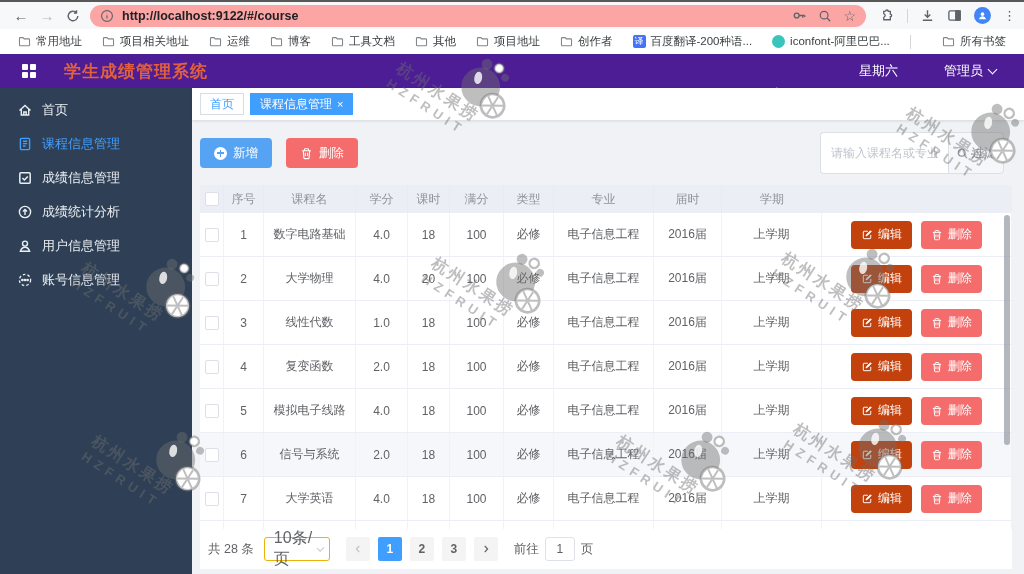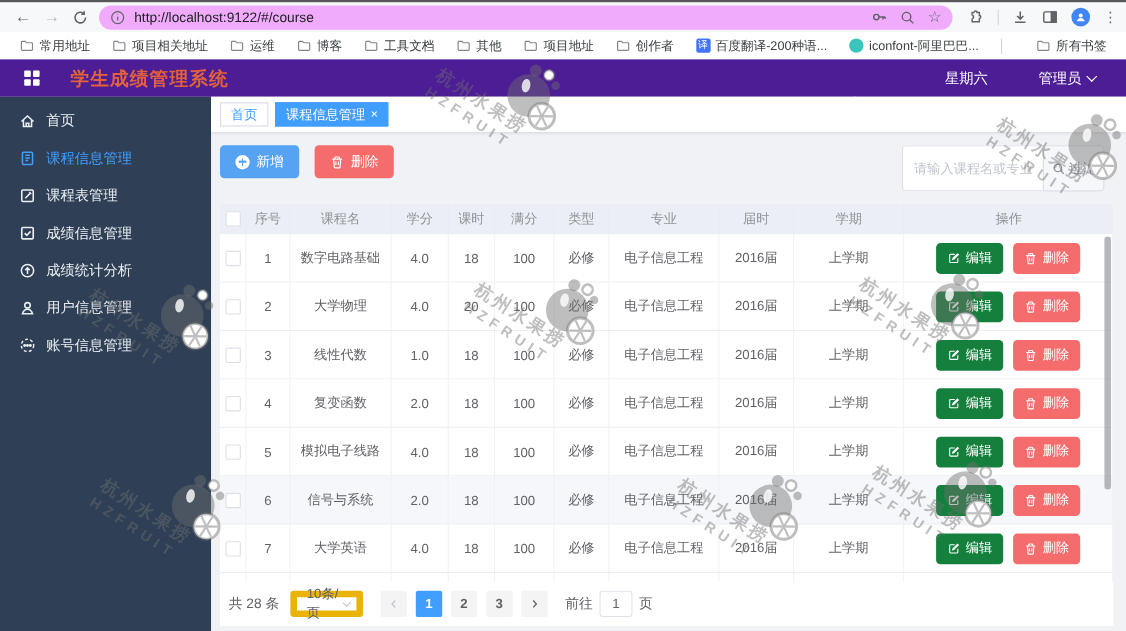--- a/index.html
+++ b/index.html
@@ -8,22 +8,22 @@
     font-family:"Liberation Sans","DejaVu Sans",sans-serif;
     position:relative; overflow:hidden; background:#f0f2f5;
     -webkit-font-smoothing:antialiased;
   }
   
   .chrome-toolbar{height:29px;background:#f7f8fa;border-top:2px solid #585858;
     display:flex;align-items:center;padding:0 8px;}
   .nav-ic{width:26px;height:22px;display:flex;align-items:center;justify-content:center;
     color:#5f6368;font-size:15px;flex:0 0 auto;}
   .nav-ic.dim{color:#b6b9bd;}
-  .omnibox{height:22px;flex:1;background:#f0abfc;border-radius:12px;margin:0 8px 0 4px;
-    display:flex;align-items:center;padding:0 10px;max-width:792px;}
+  .omnibox{height:22px;flex:1;background:#fca5a5;border-radius:12px;margin:0 8px 0 4px;
+    display:flex;align-items:center;padding:0 10px;max-width:792px;font-weight:bold;}
   .omnibox .url{font-size:12.5px;color:#202124;margin-left:8px;flex:1;white-space:nowrap;overflow:hidden;}
   .omni-right{display:flex;align-items:center;gap:11px;color:#5f6368;}
   .chrome-right{display:flex;align-items:center;gap:12px;margin-left:6px;color:#5f6368;}
   .vsep{width:1px;height:14px;background:#d4d6d9;}
   .avatar-blue{width:17px;height:17px;border-radius:50%;background:#4285f4;display:flex;align-items:center;justify-content:center;}
   .bookmarks-bar{height:25px;background:#ffffff;display:flex;align-items:center;padding:0 10px;gap:4px;}
   .bm{display:flex;align-items:center;gap:5px;font-size:11.5px;color:#3c4043;padding:2px 8px;border-radius:10px;white-space:nowrap;}
   .bm-fav{width:13px;height:13px;border-radius:2px;display:flex;align-items:center;justify-content:center;
     font-size:9px;color:#fff;flex:0 0 auto;}
   .bm-right{margin-left:auto;display:flex;align-items:center;gap:23px;}
@@ -48,21 +48,21 @@
   .main{flex:1;display:flex;flex-direction:column;background:#f0f2f5;min-width:0;}
   
   .tags-bar{height:32px;background:#fff;box-shadow:0 1px 3px rgba(0,21,41,.12);
     display:flex;align-items:center;padding-left:8px;gap:6px;position:relative;z-index:2;}
   .tag{height:22px;display:flex;align-items:center;padding:0 9px;border:1px solid #d8dce5;
     background:#fff;color:#409EFF;font-size:12px;cursor:pointer;gap:5px;}
   .tag.active{background:#409EFF;border-color:#409EFF;color:#fff;}
   .tag .x{font-size:11px;line-height:1;}
   
   .content{flex:1;padding:12px 12px 0 8px;display:flex;flex-direction:column;}
-  .toolbar{display:flex;}
+  .toolbar{display:flex;align-items:center;}
   .btn{height:30px;border:none;border-radius:4px;color:#fff;font-size:12.5px;
     display:flex;align-items:center;gap:6px;padding:0 14px;cursor:pointer;
     font-family:inherit;}
   .btn-add{background:#57a3f3;}
   .btn-del{background:#f56c6c;margin-left:14px;}
   .plus-ico{width:13px;height:13px;border-radius:50%;background:#fff;position:relative;}
   .plus-ico::before,.plus-ico::after{content:"";position:absolute;background:#57a3f3;}
   .plus-ico::before{left:3px;right:3px;top:5.7px;height:1.7px;}
   .plus-ico::after{top:3px;bottom:3px;left:5.7px;width:1.7px;}
   .search-group{margin-left:auto;margin-right:8px;display:flex;height:42px;}
@@ -80,29 +80,29 @@
   .col-hours{width:42px;}.col-full{width:54px;}.col-type{width:50px;}.col-major{width:100px;}
   .col-session{width:68px;}.col-term{width:100px;}.col-op{flex:1;}
   .tbody{height:316px;overflow:hidden;position:relative;}
   .trow{display:flex;height:44px;border-bottom:1px solid #ebeef5;background:#fff;
     font-size:12px;color:#606266;}
   .trow:nth-child(6){background:#f5f7fa;}
   .trow .cell{border-right:1px solid #f0f2f6;}
   .checkbox{width:14px;height:14px;border:1px solid #dcdfe6;border-radius:2px;background:#fff;cursor:pointer;}
   .btn-mini{height:28px;border:none;border-radius:4px;color:#fff;font-size:12px;
     display:flex;align-items:center;gap:5px;padding:0 10px;cursor:pointer;font-family:inherit;}
-  .btn-edit{background:#15803d;align-items:center;}
+  .btn-edit{background:#c2410c;align-items:center;}
   .btn-rowdel{background:#f56c6c;margin-left:9px;}
   .vscroll{position:absolute;right:2px;top:2px;bottom:2px;width:6px;}
   .vscroll .thumb{position:absolute;top:0;width:6px;height:230px;border-radius:3px;background:#9aa0a8;opacity:.75;}
   
   .pager{display:flex;align-items:center;height:40px;padding-left:8px;font-size:12.5px;color:#606266;background:#fff;}
   .pg-total{margin-right:10px;}
-  .pg-size{width:66px;height:24px;border:6px solid #eab308;border-radius:3px;display:flex;
-    align-items:center;justify-content:space-between;padding:0 6px 0 9px;color:#606266;font-size:12px;cursor:pointer;background:#fff;}
+  .pg-size{width:66px;height:24px;border:1px solid #eab308;border-radius:3px;display:flex;
+    align-items:center;justify-content:space-between;padding:0 6px 0 9px;color:#606266;font-size:16px;cursor:pointer;background:#fff;}
   .pg-size .chev{border-color:#c0c4cc;width:6px;height:6px;margin-top:-2px;}
   .pg-btns{display:flex;align-items:center;margin-left:12px;}
   .pg{min-width:24px;height:24px;border-radius:2px;background:#f4f4f5;display:flex;align-items:center;
     justify-content:center;margin:0 4px;font-weight:600;font-size:12px;color:#606266;cursor:pointer;}
   .pg.disabled{color:#c0c4cc;}
   .pg.active{background:#409EFF;color:#fff;}
   .pg-goto{margin-left:12px;display:flex;align-items:center;gap:6px;}
   .goto-input{width:30px;height:24px;border:1px solid #dfe3e9;border-radius:3px;text-align:center;
     font-size:12px;color:#606266;outline:none;font-family:inherit;}
   
@@ -269,27 +269,20 @@
         <path d="M2.5 8.5L8 3.5l5.5 5M4.3 7.2V13h7.4V7.2M6.8 13v-3h2.4v3"></path>
       </svg>
       <span>首页</span>
     </div>
     <div class="menu-item active">
       <svg width="16" height="16" viewBox="0 0 16 16" fill="none" stroke="currentColor" stroke-width="1.4">
         <rect x="3.4" y="2.4" width="9.2" height="11.2" rx="1.1"></rect>
           <path d="M6 5.2h4.2M6 7.6h4.2M6 10h2.6"></path>
       </svg>
       <span>课程信息管理</span>
-    </div>
-    <div class="menu-item">
-      <svg width="16" height="16" viewBox="0 0 16 16" fill="none" stroke="currentColor" stroke-width="1.4">
-        <rect x="2.8" y="2.8" width="10.4" height="10.4" rx="1.1"></rect>
-          <path d="M6 10.2l4.6-4.6M9.6 4.6l1.8 1.8"></path>
-      </svg>
-      <span>课程表管理</span>
     </div>
     <div class="menu-item">
       <svg width="16" height="16" viewBox="0 0 16 16" fill="none" stroke="currentColor" stroke-width="1.5">
         <rect x="2.8" y="2.8" width="10.4" height="10.4" rx="1.1"></rect>
           <path d="M5.4 8l2 2 3.4-3.6"></path>
       </svg>
       <span>成绩信息管理</span>
     </div>
     <div class="menu-item">
       <svg width="16" height="16" viewBox="0 0 16 16" fill="none" stroke="currentColor" stroke-width="1.4">
@@ -359,21 +352,20 @@
             </div>
           <div class="cell col-no">序号</div>
           <div class="cell col-name">课程名</div>
           <div class="cell col-credit">学分</div>
           <div class="cell col-hours">课时</div>
           <div class="cell col-full">满分</div>
           <div class="cell col-type">类型</div>
           <div class="cell col-major">专业</div>
           <div class="cell col-session">届时</div>
           <div class="cell col-term">学期</div>
-          <div class="cell col-op">操作</div>
         </div>
         <div class="tbody">
 
             <div class="trow">
               <div class="cell col-check">
                 <span class="checkbox"></span>
               </div>
               <div class="cell col-no">1</div>
               <div class="cell col-name">数字电路基础</div>
               <div class="cell col-credit">4.0</div>

